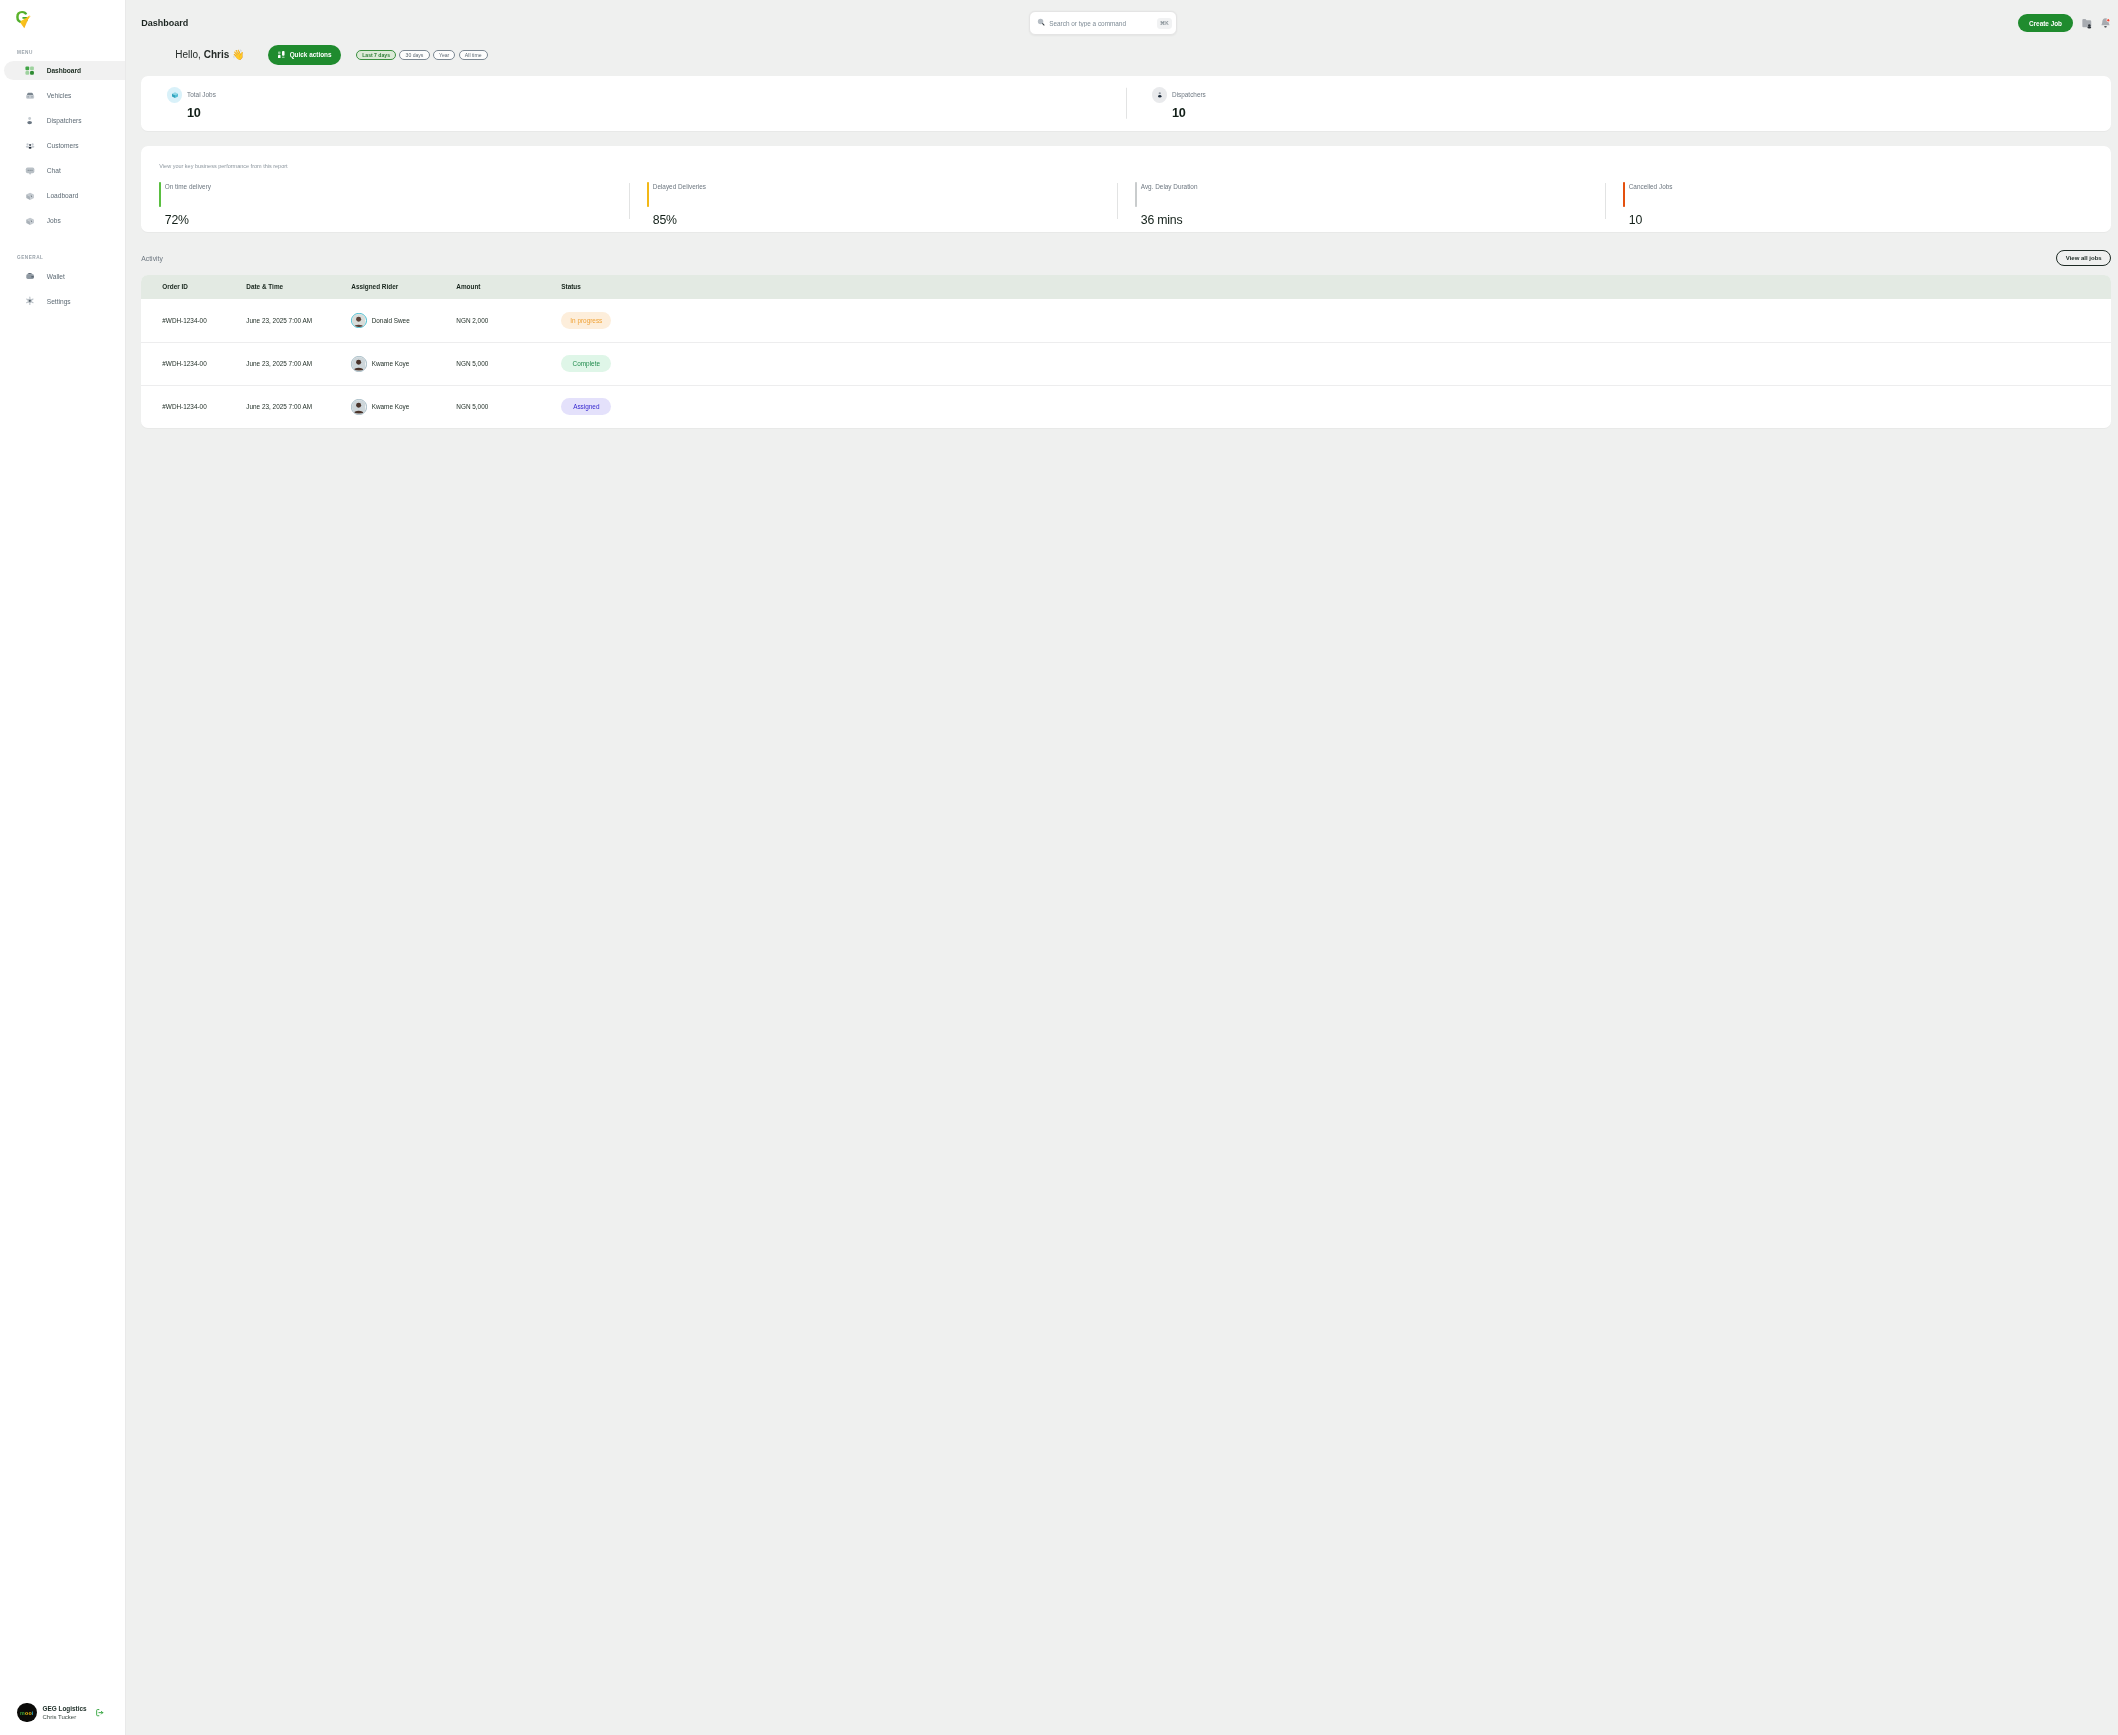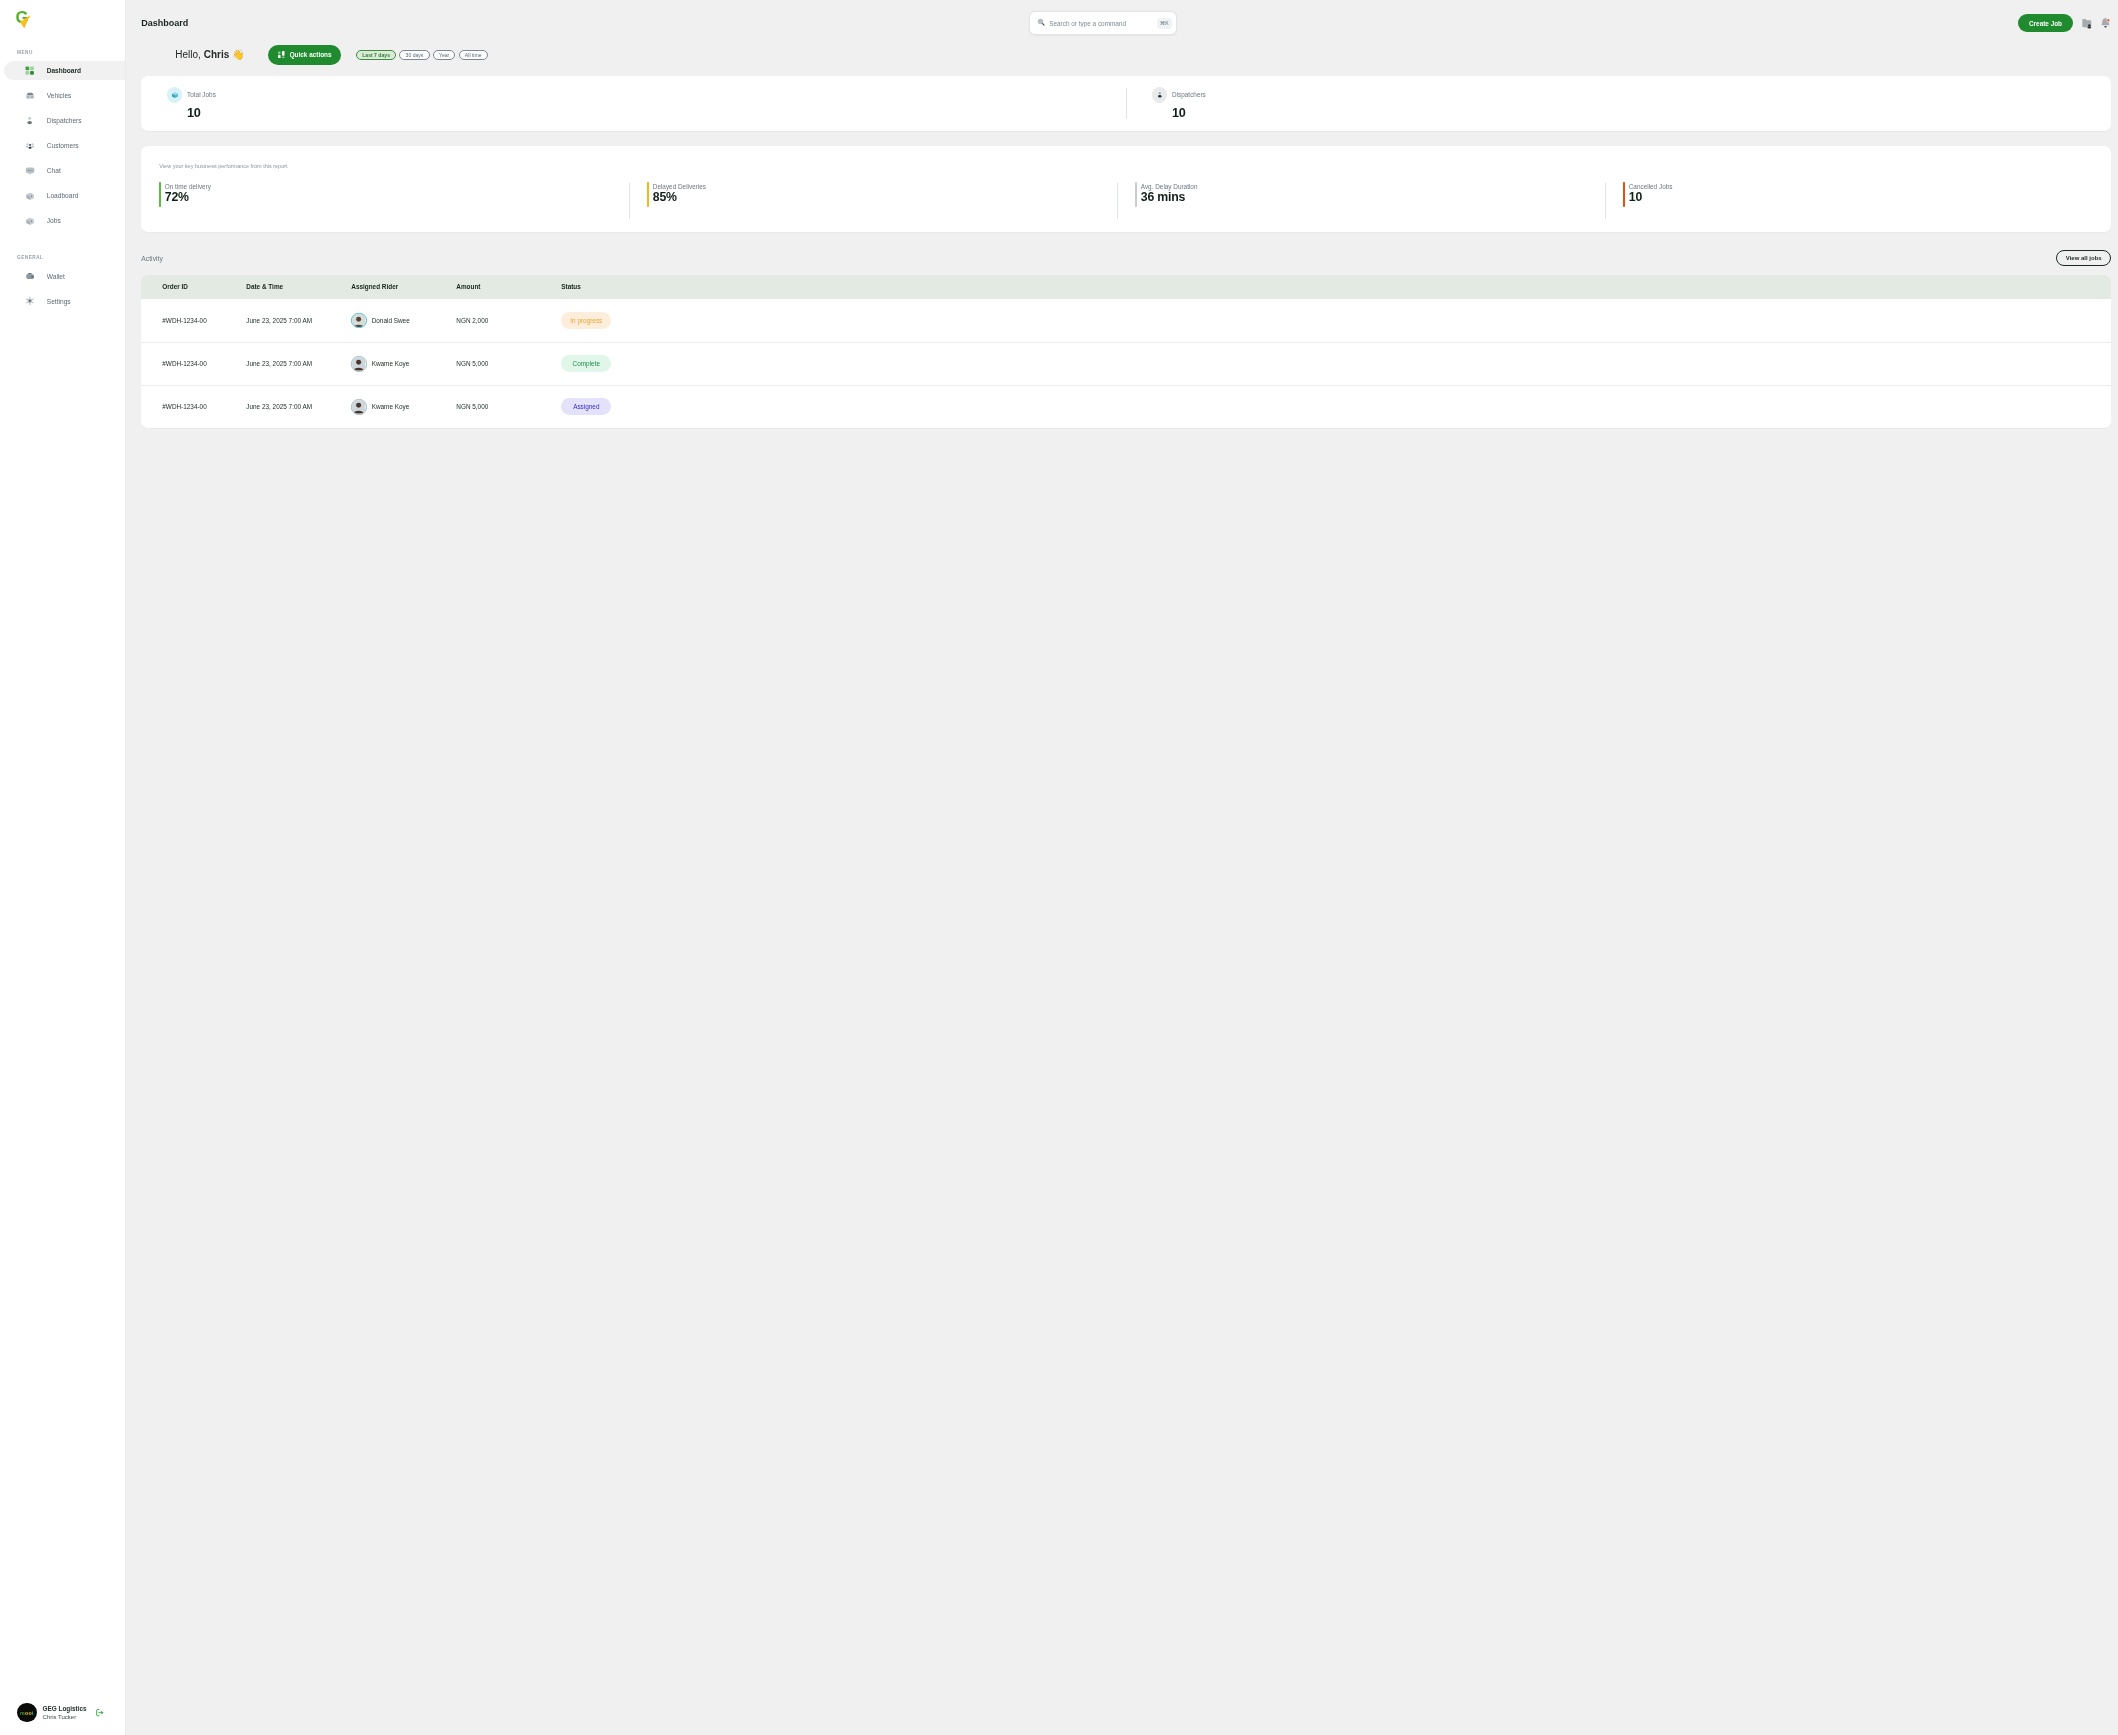--- a/index.html
+++ b/index.html
@@ -54,21 +54,21 @@
   .stat-value { margin-top:3px; margin-left:20.3px; font-size:12.7px; font-weight:800; color:#132019; letter-spacing:-0.2px; }
 
   .perf-card { margin-top:15.7px; height:86px; padding:13.6px 0 0 18px; }
   .perf-title { font-size:7.2px; font-weight:800; color:#17251c; }
   .perf-sub { font-size:5.5px; color:#8b959d; margin-top:3px; }
   .metrics { display:flex; margin-top:13.6px; }
   .metric { flex:1 1 0; position:relative; padding-left:5.5px; }
   .metric:not(:last-child)::after { content:""; position:absolute; right:18px; top:0; width:0.4px; height:36px; background:#e2e3e3; }
   .metric .bar { position:absolute; left:0; top:-0.8px; width:1.5px; height:25.4px; border-radius:0.8px; }
   .metric-label { font-size:6.4px; color:#6d7780; }
-  .metric-value { margin-top:0; font-size:12.3px; font-weight:700; color:#132019; letter-spacing:-0.2px; }
+  .metric-value { margin-top:23px; font-size:12.3px; font-weight:400; color:#132019; letter-spacing:-0.2px; }
 
   .activity-row { display:flex; align-items:center; margin-top:18px; }
   .activity-title { font-size:6.8px; color:#6d7780; }
   .btn-outline { margin-left:auto; height:16px; border-radius:423px; border:0.6px solid #1d2a24; background:transparent; color:#1d2a24; font-size:6px; font-weight:700; padding:0 8.5px; cursor:pointer; font-family:"Liberation Sans",sans-serif; }
 
   .table-card { margin-top:8.5px; border-radius:6.8px; overflow:hidden; }
   .t-head { background:#e3eae3; height:24px; display:flex; align-items:center; font-size:6.4px; font-weight:700; color:#17251c; }
   .t-row { height:43px; display:flex; align-items:center; font-size:6.4px; color:#1c2a22; }
   .t-row + .t-row { border-top:0.4px solid #ededee; }
   .c1 { width:105px; padding-left:21px; }

